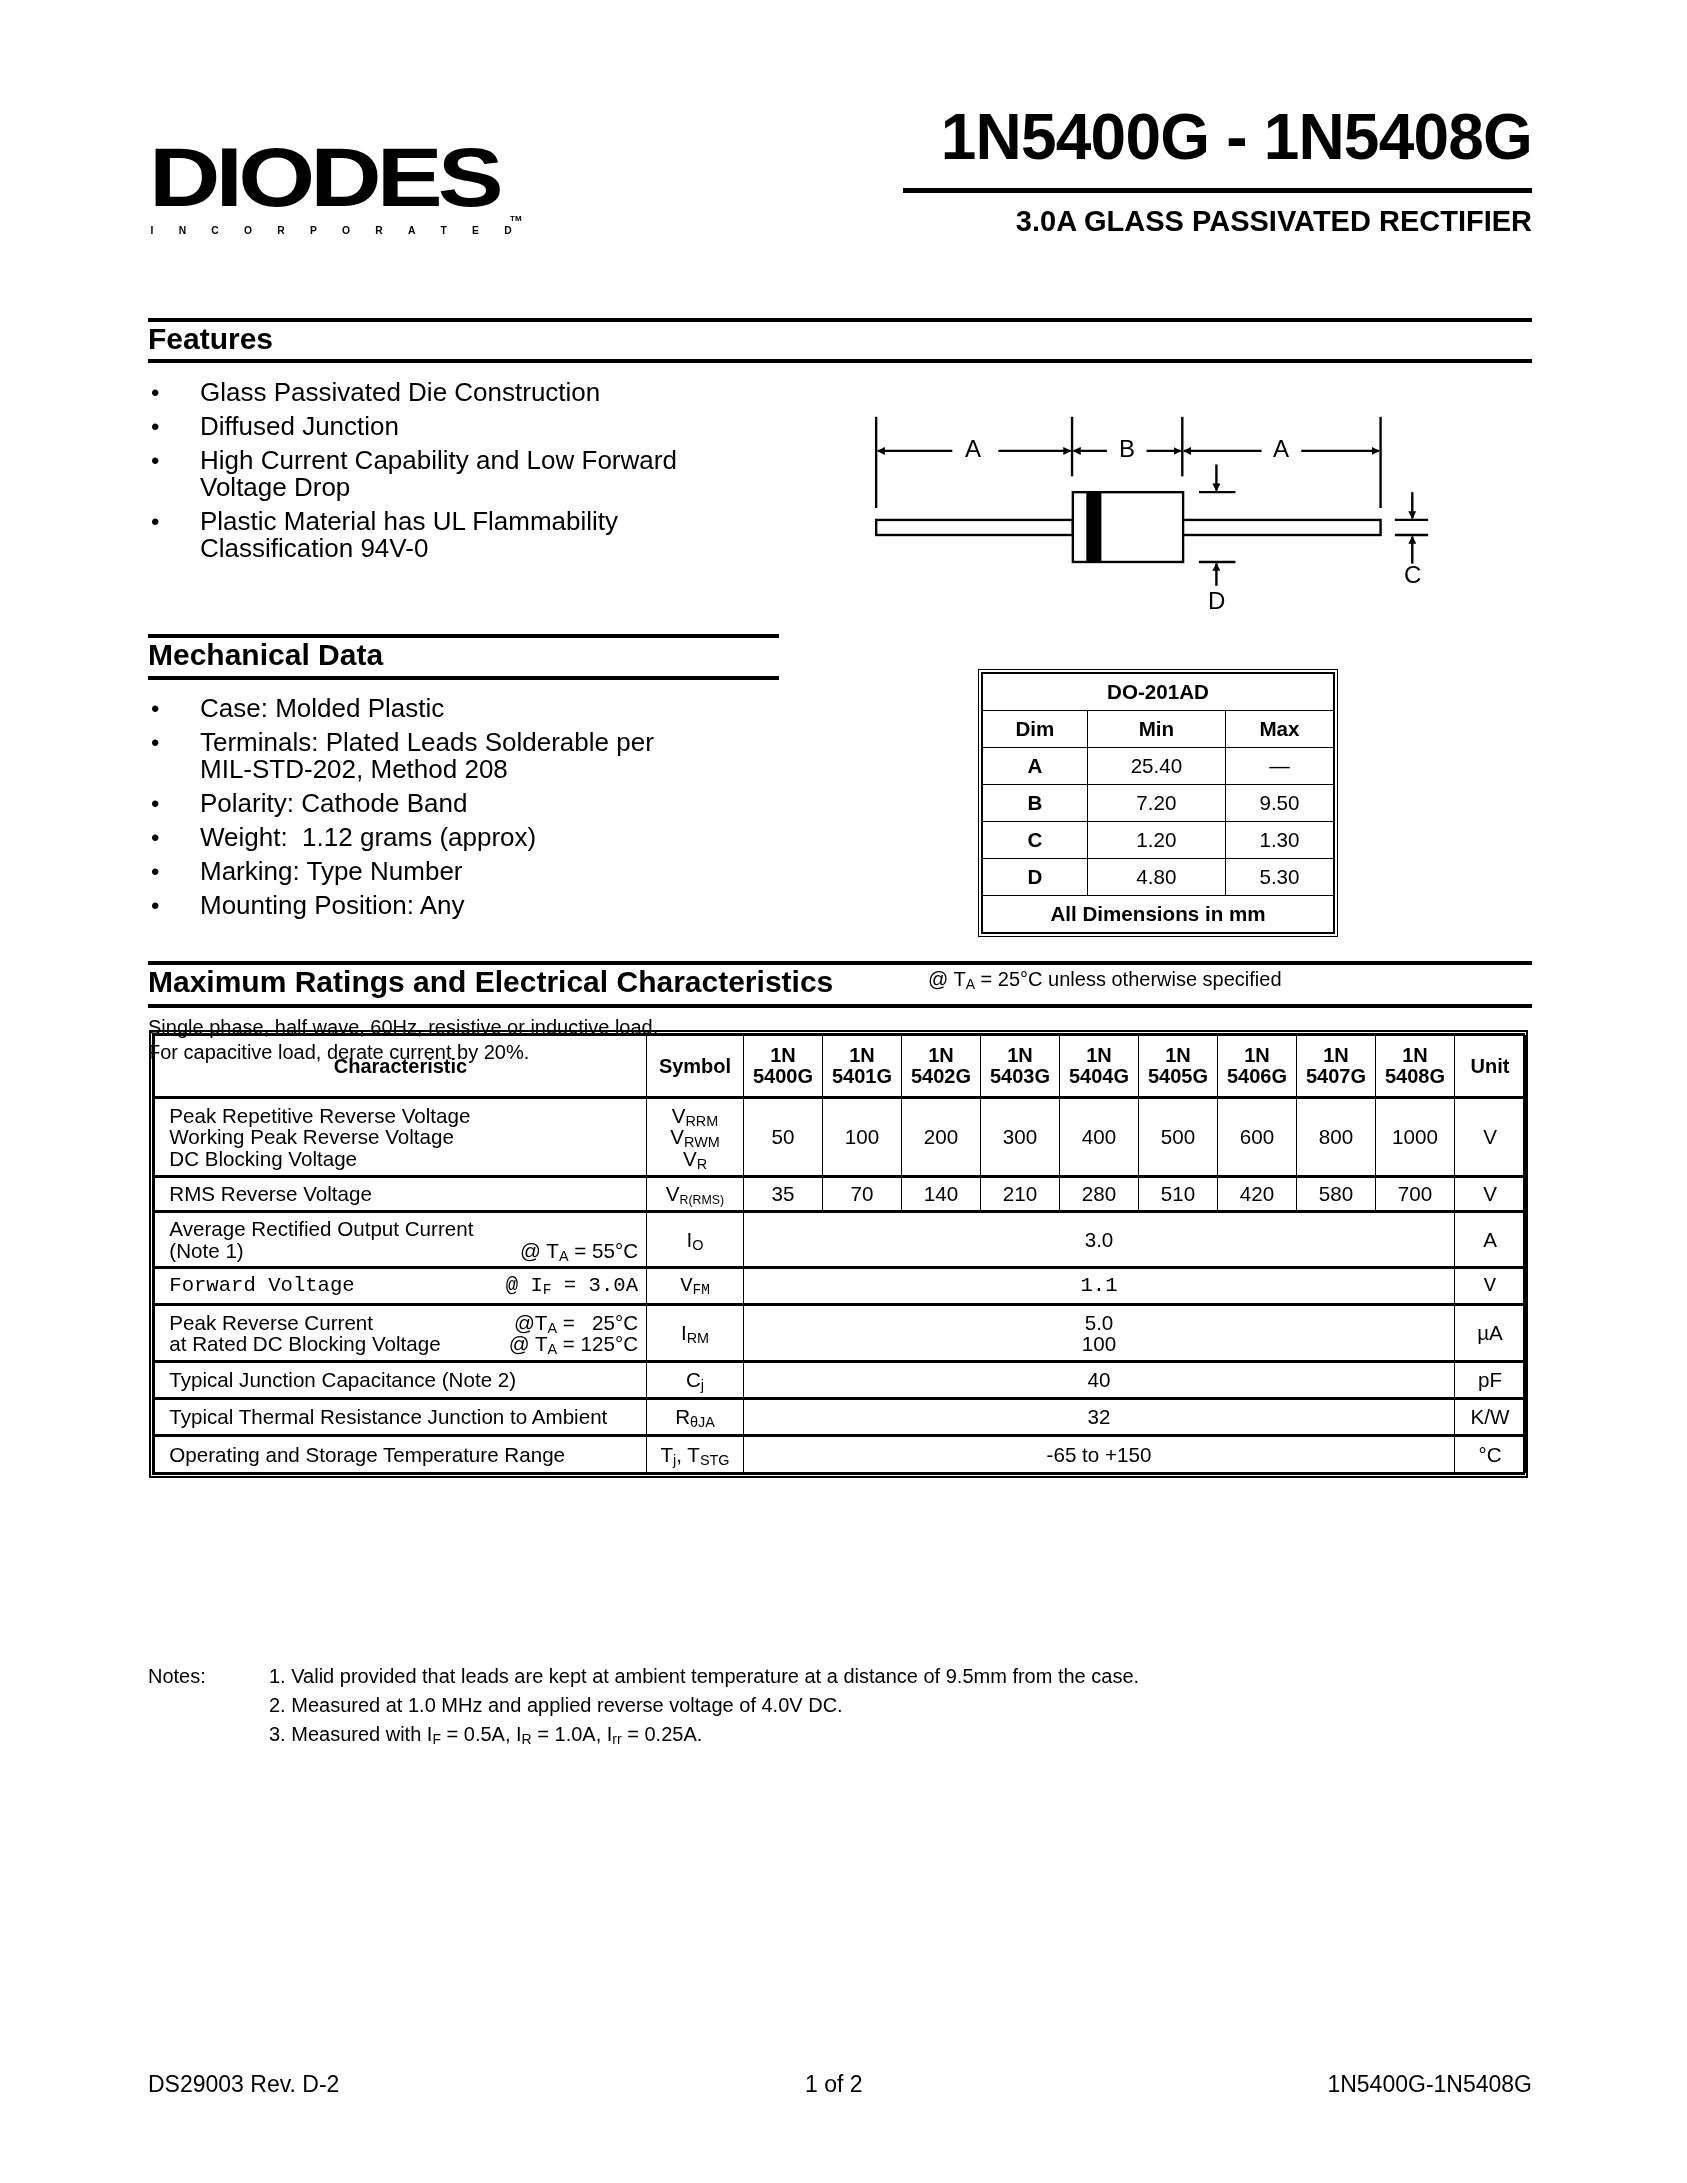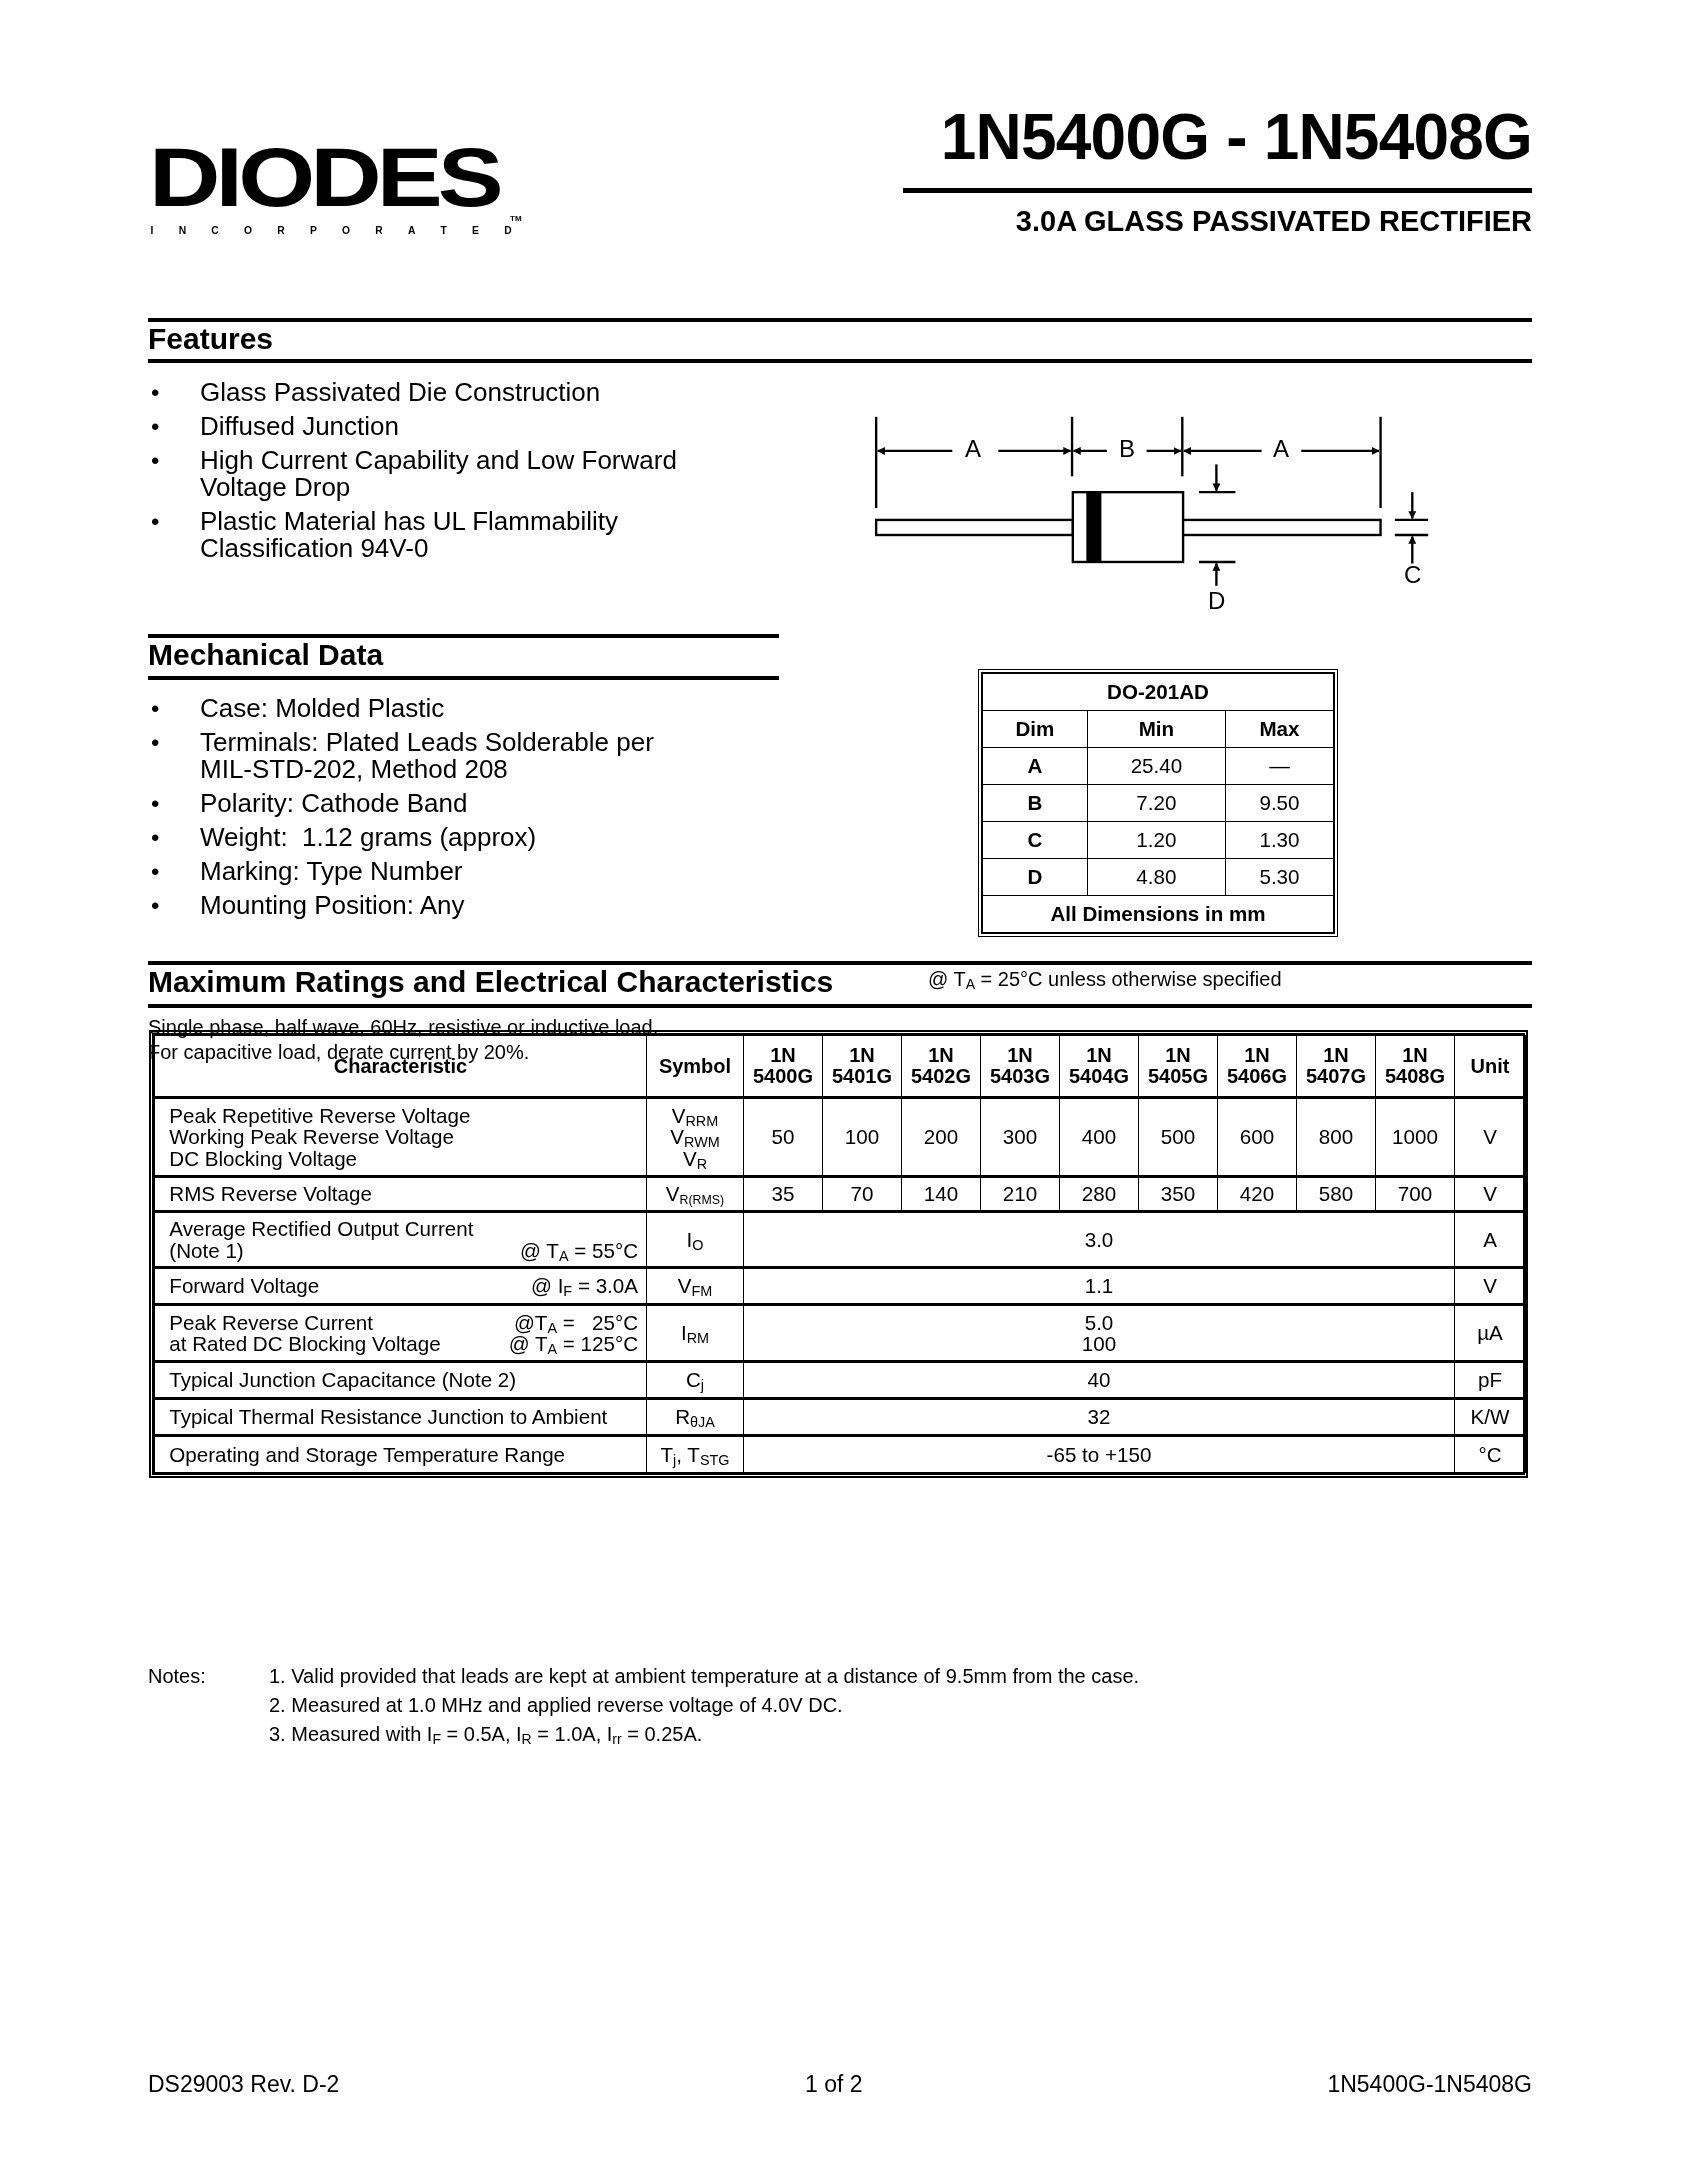--- a/index.html
+++ b/index.html
@@ -244,39 +244,39 @@
     </tr>
 
     <tr class="thick" style="height:35px;">
       <td class="char">RMS Reverse Voltage</td>
       <td><span>V</span><sub style="font-size:60%;">R(RMS)</sub></td>
       <td>35</td>
       <td>70</td>
       <td>140</td>
       <td>210</td>
       <td>280</td>
-      <td>350</td>
+      <td>510</td>
       <td>420</td>
       <td>580</td>
       <td>700</td>
       <td>V</td>
     </tr>
 
     <tr class="thick" style="height:56px;">
       <td class="char">
         <div>Average Rectified Output Current</div>
         <div><span>(Note 1)</span><span class="cond"><span>@ T</span><sub>A</sub><span> = 55°C</span></span></div>
       </td>
       <td><span>I</span><sub>O</sub></td>
       <td colspan="9">3.0</td>
       <td>A</td>
     </tr>
 
 
-    <tr class="thick" style="height:37px;">
+    <tr class="thick" style="height:37px;font-family:Liberation Mono, monospace;">
       <td class="char"><span>Forward Voltage</span><span class="cond"><span>@ I</span><sub>F</sub><span> = 3.0A</span></span></td>
       <td><span>V</span><sub>FM</sub></td>
       <td colspan="9">1.1</td>
       <td>V</td>
     </tr>
 
     <tr class="thick" style="height:57px;">
       <td class="char">
         <div><span>Peak Reverse Current</span><span class="cond"><span>@T</span><sub>A</sub><span style="white-space:pre;"> =   25°C</span></span></div>
         <div><span>at Rated DC Blocking Voltage</span><span class="cond"><span>@ T</span><sub>A</sub><span> = 125°C</span></span></div>

